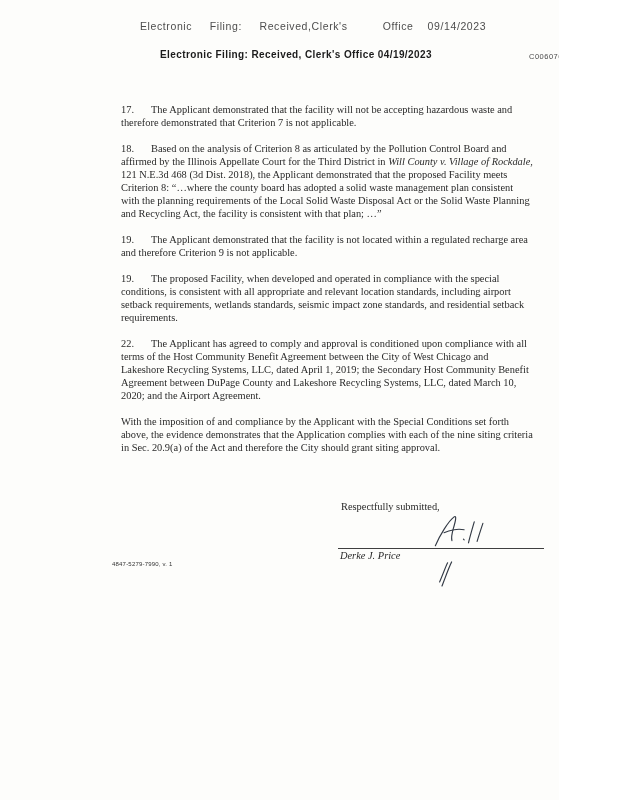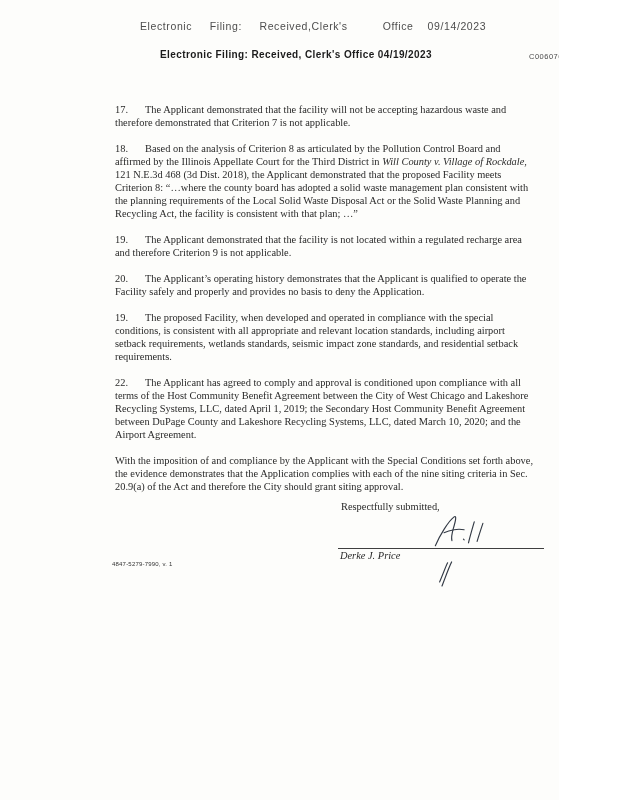--- a/index.html
+++ b/index.html
@@ -33,21 +33,21 @@
     position:absolute; left:588px; top:26px;
     width:3px; height:3px; background:#9a9a9a; border-radius:50%;
     opacity:.55; box-shadow:4px 5px 0 -0.5px #a8a8a8, 2px 9px 0 -1px #b5b5b5;
   }
   
   .doc-body {
     position:absolute; left:115px; top:103px; width:419px;
     font-size:10.4px; line-height:13px; color:#2a2a2a;
     text-align:left;
   }
-  .para { margin:0 0 13px 0; }
+  .para { margin:0 0 13px 6px; }
   .num { display:inline-block; width:30px; }
   .italic { font-style:italic; }
   
   .sig-block { position:absolute; left:338px; top:501px; width:206px; height:100px; }
   .salutation { position:absolute; left:3px; top:0; font-size:10.4px; color:#2a2a2a; }
   .sig-svg { position:absolute; left:82px; top:13px; width:84px; height:36px; }
   .sig-line { position:absolute; left:0; top:47px; width:206px; border-top:1px solid #3f3f3f; }
   .sig-name { position:absolute; left:2px; top:49px; font-size:10.4px; color:#2a2a2a;font-style:italic; }
   .initial-svg { position:absolute; left:100px; top:57px; width:16px; height:32px; }
   
@@ -68,21 +68,20 @@
   <div class="artifact"></div>
 
   <div class="doc-body">
 
     <p class="para"><span class="num">17.</span><span>The Applicant demonstrated that the facility will not be accepting hazardous waste and therefore demonstrated that Criterion 7 is not applicable.</span></p>
 
     <p class="para"><span class="num">18.</span><span>Based on the analysis of Criterion 8 as articulated by the Pollution Control Board and affirmed by the Illinois Appellate Court for the Third District in </span><span class="italic">Will County v. Village of Rockdale</span><span>, 121 N.E.3d 468 (3d Dist. 2018), the Applicant demonstrated that the proposed Facility meets Criterion 8: “…where the county board has adopted a solid waste management plan consistent with the planning requirements of the Local Solid Waste Disposal Act or the Solid Waste Planning and Recycling Act, the facility is consistent with that plan; …”</span></p>
 
     <p class="para"><span class="num">19.</span><span>The Applicant demonstrated that the facility is not located within a regulated recharge area and therefore Criterion 9 is not applicable.</span></p>
 
-    <p class="para"><span class="num">20.</span><span>The Applicant’s operating history demonstrates that the Applicant is qualified to operate the Facility safely and properly and provides no basis to deny the Application.</span></p>
 
     <p class="para"><span class="num">19.</span><span>The proposed Facility, when developed and operated in compliance with the special conditions, is consistent with all appropriate and relevant location standards, including airport setback requirements, wetlands standards, seismic impact zone standards, and residential setback requirements.</span></p>
 
     <p class="para"><span class="num">22.</span><span>The Applicant has agreed to comply and approval is conditioned upon compliance with all terms of the Host Community Benefit Agreement between the City of West Chicago and Lakeshore Recycling Systems, LLC, dated April 1, 2019; the Secondary Host Community Benefit Agreement between DuPage County and Lakeshore Recycling Systems, LLC, dated March 10, 2020; and the Airport Agreement.</span></p>
 
     <p class="para">With the imposition of and compliance by the Applicant with the Special Conditions set forth above, the evidence demonstrates that the Application complies with each of the nine siting criteria in Sec. 20.9(a) of the Act and therefore the City should grant siting approval.</p>
 
   </div>
 
   <div class="sig-block">

